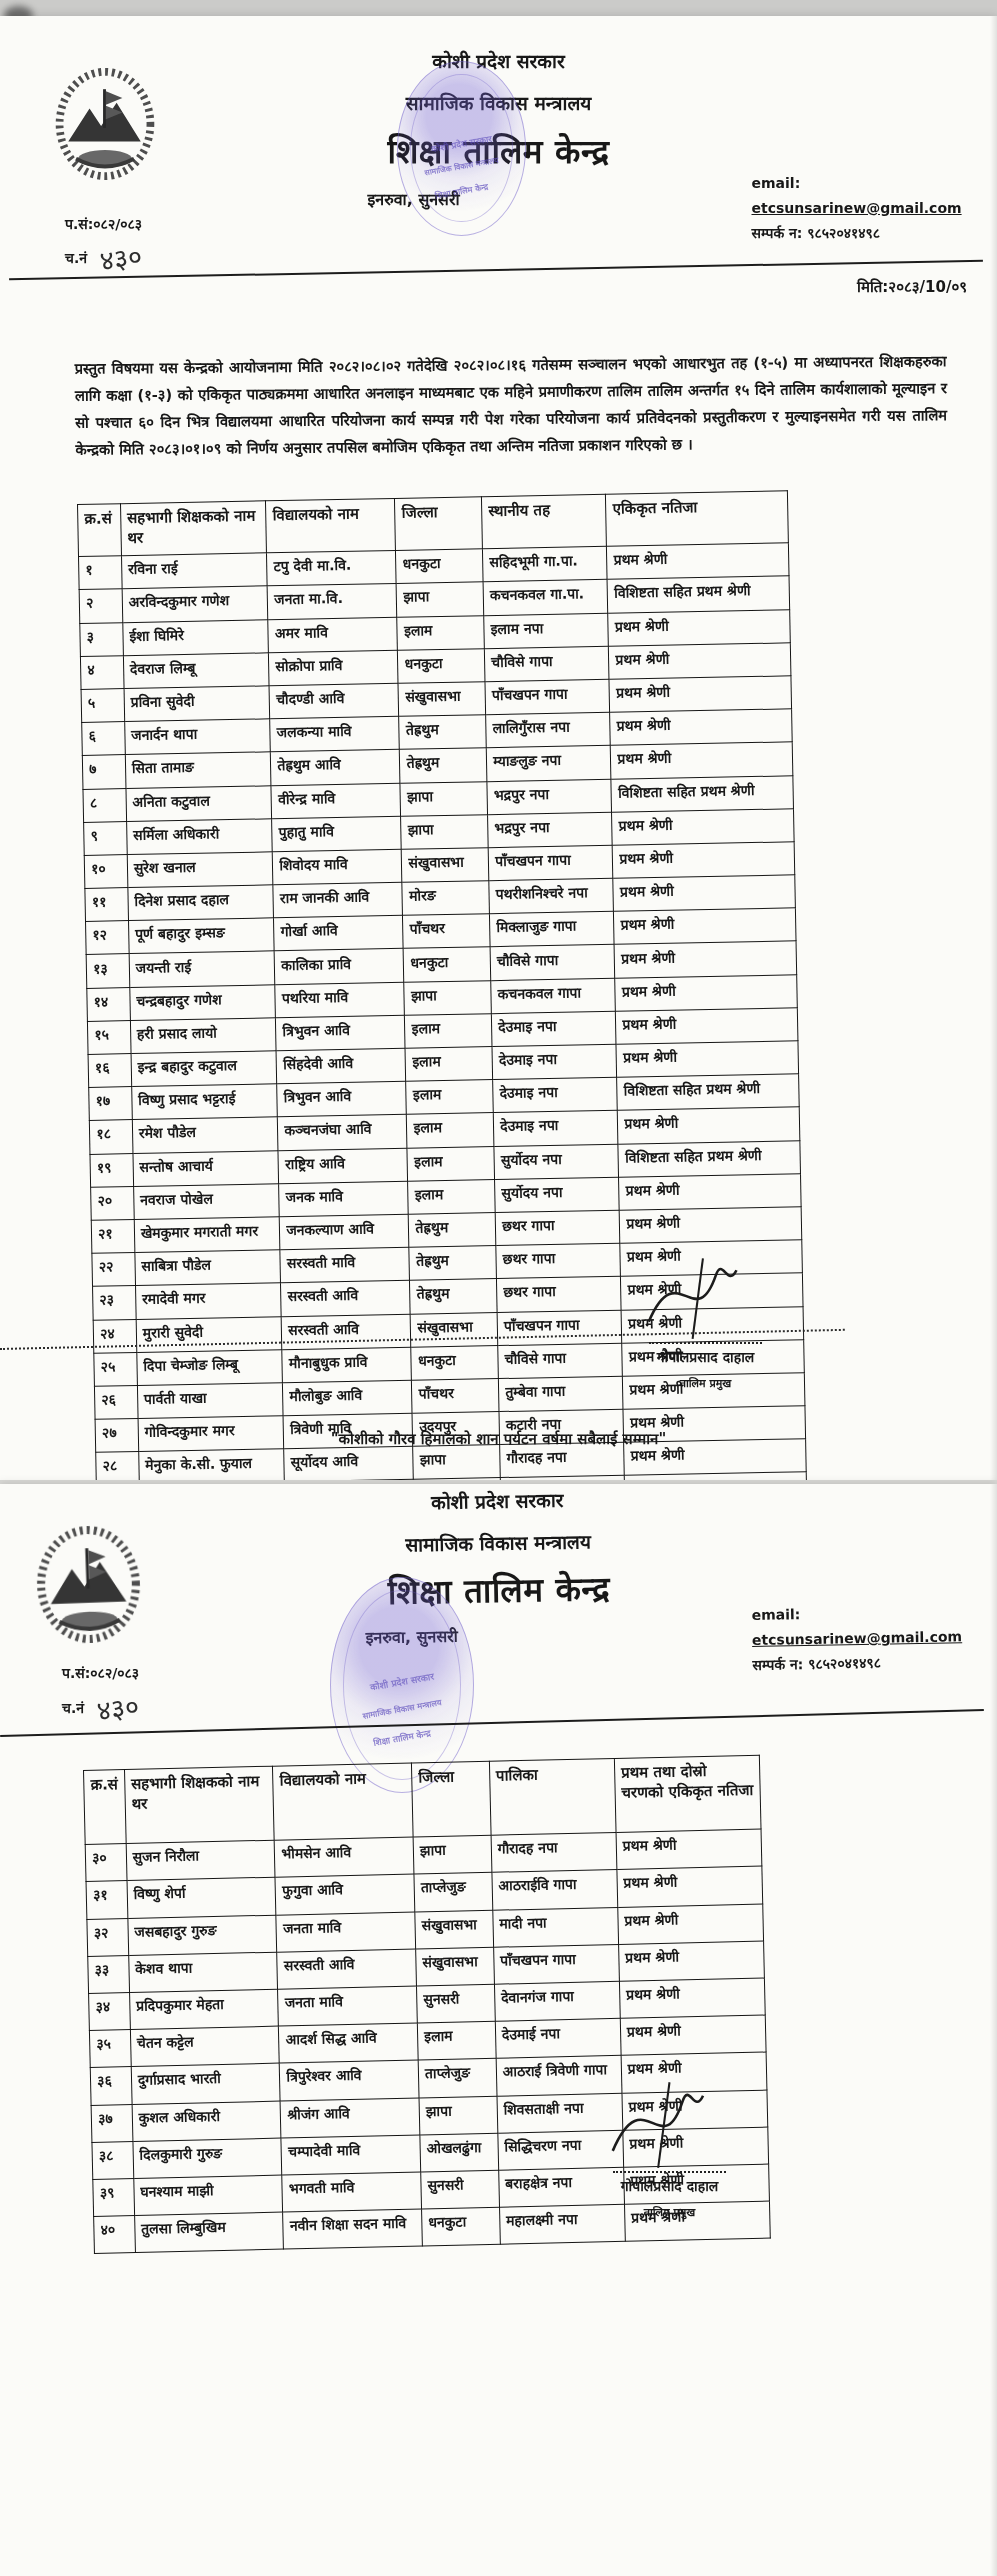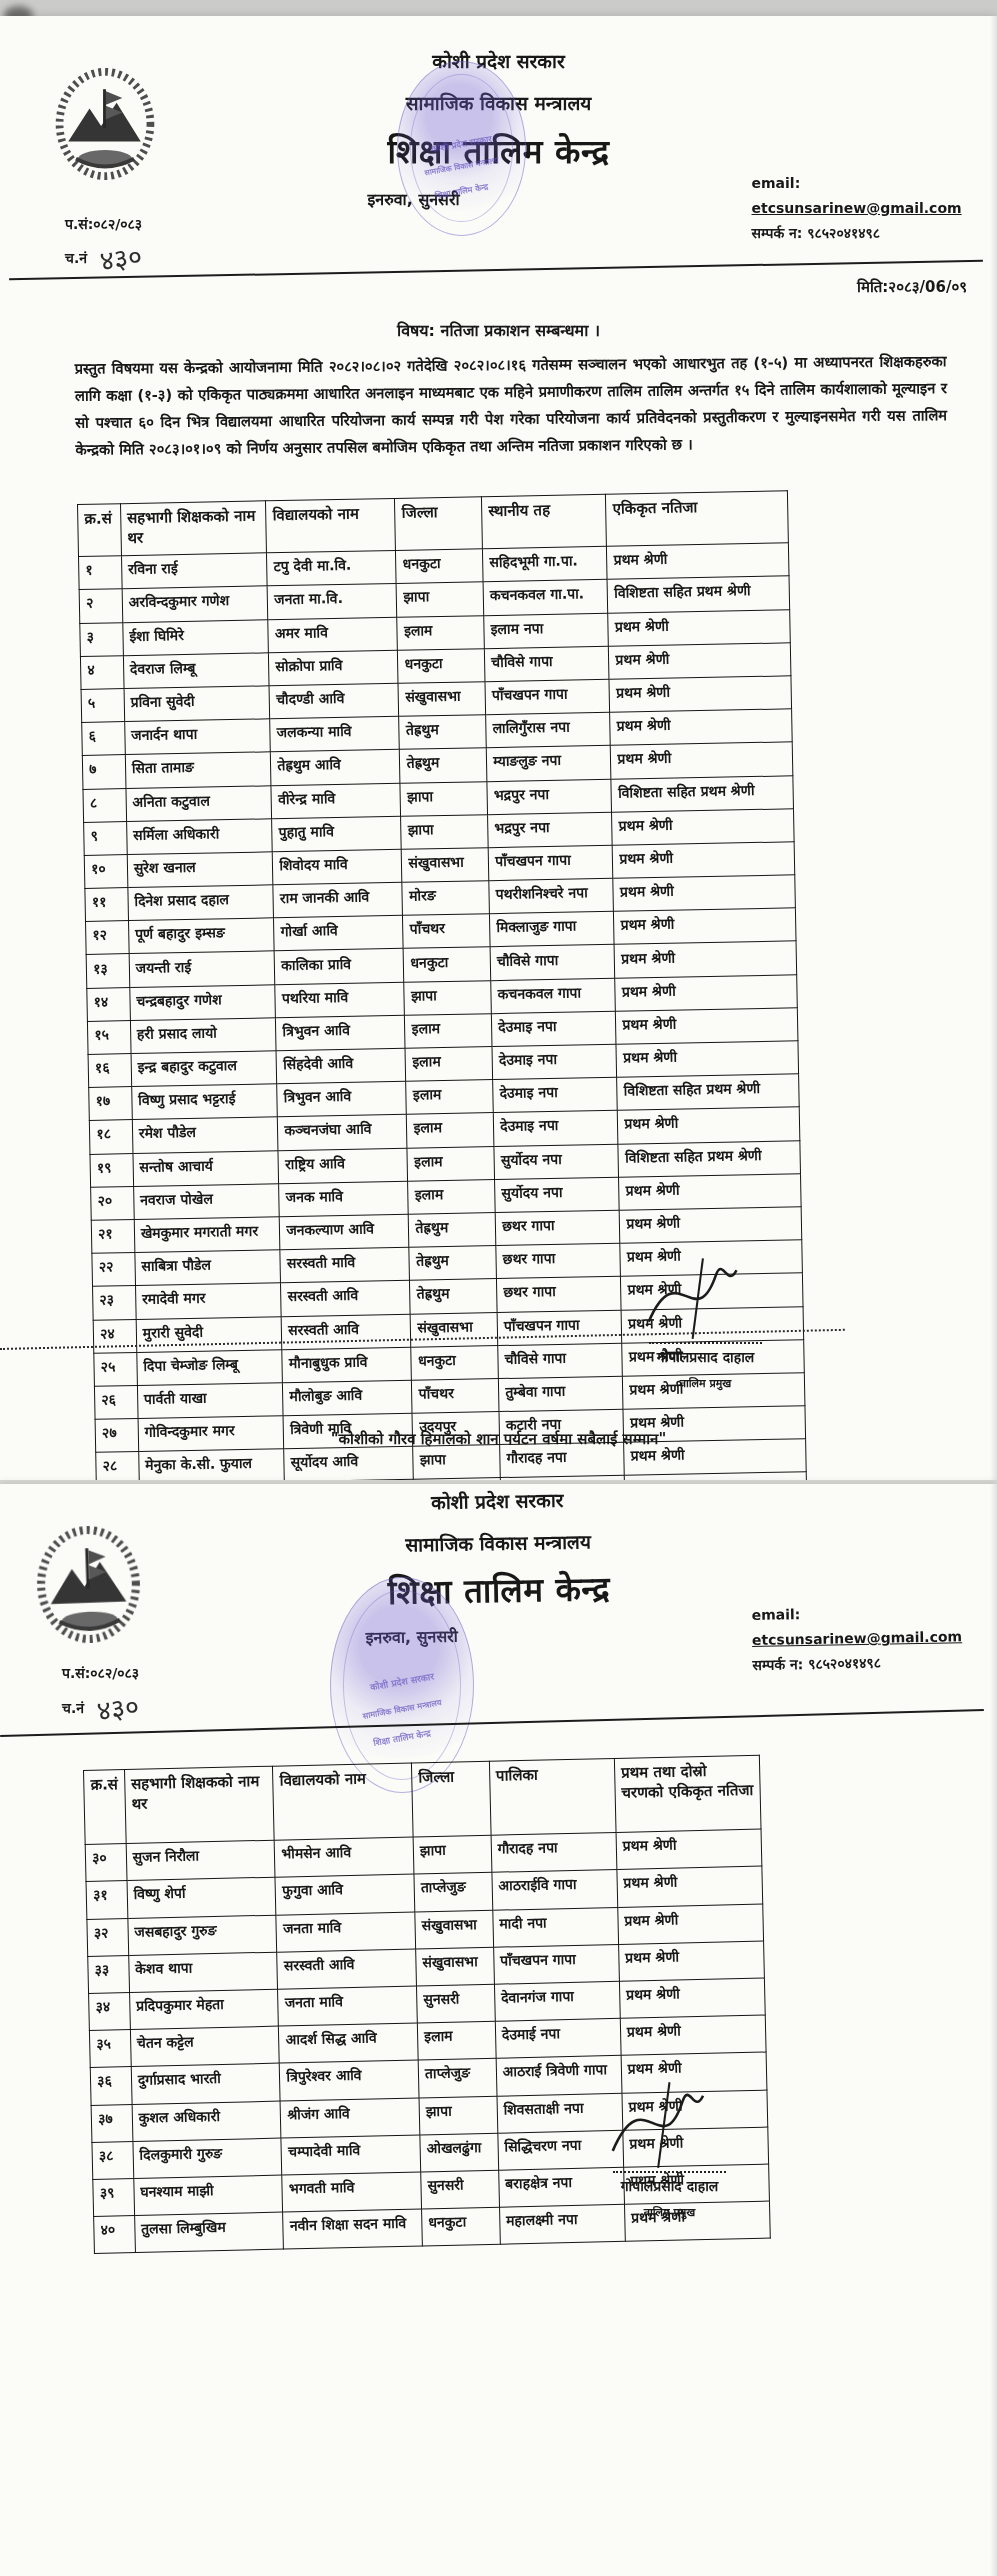--- a/index.html
+++ b/index.html
@@ -106,23 +106,22 @@
     <div class="refs" style="left:65px;top:197px;">
       <div>प.सं:०८२/०८३</div>
       <div>
         <span>च.नं</span>
         <span class="hand">४३०</span>
       </div>
     </div>
 
     <div class="rule" style="left:9.3px;width:974px;top:253px;transform:rotate(-1.1deg);"></div>
 
-    <div class="doc-date" style="right:30px;top:260px;">मिति:२०८३/06/०९</div>
-
-    <div class="subject" style="top:303px;">विषय: नतिजा प्रकाशन सम्बन्धमा ।</div>
+    <div class="doc-date" style="right:30px;top:260px;">मिति:२०८३/10/०९</div>
+
 
     <div class="bodypar" style="left:75px;top:336px;width:872px;transform:rotate(-0.5deg);">प्रस्तुत विषयमा यस केन्द्रको आयोजनामा मिति २०८२।०८।०२ गतेदेखि २०८२।०८।१६ गतेसम्म सञ्चालन भएको आधारभुत तह (१-५) मा अध्यापनरत शिक्षकहरुका लागि कक्षा (१-३) को एकिकृत पाठ्यक्रममा आधारित अनलाइन माध्यमबाट एक महिने प्रमाणीकरण तालिम तालिम अन्तर्गत १५ दिने तालिम कार्यशालाको मूल्याइन र सो पश्चात ६० दिन भित्र विद्यालयमा आधारित परियोजना कार्य सम्पन्न गरी पेश गरेका परियोजना कार्य प्रतिवेदनको प्रस्तुतीकरण र मुल्याइनसमेत गरी यस तालिम केन्द्रको मिति २०८३।०१।०९ को निर्णय अनुसार तपसिल बमोजिम एकिकृत तथा अन्तिम नतिजा प्रकाशन गरिएको छ ।</div>
 
     <table class="results t1" style="left:77px;top:488px;width:711px;">
       <colgroup>
         <col style="width:6%">
           <col style="width:20.5%">
           <col style="width:18.2%">
         <col style="width:12.2%">
           <col style="width:17.5%">

